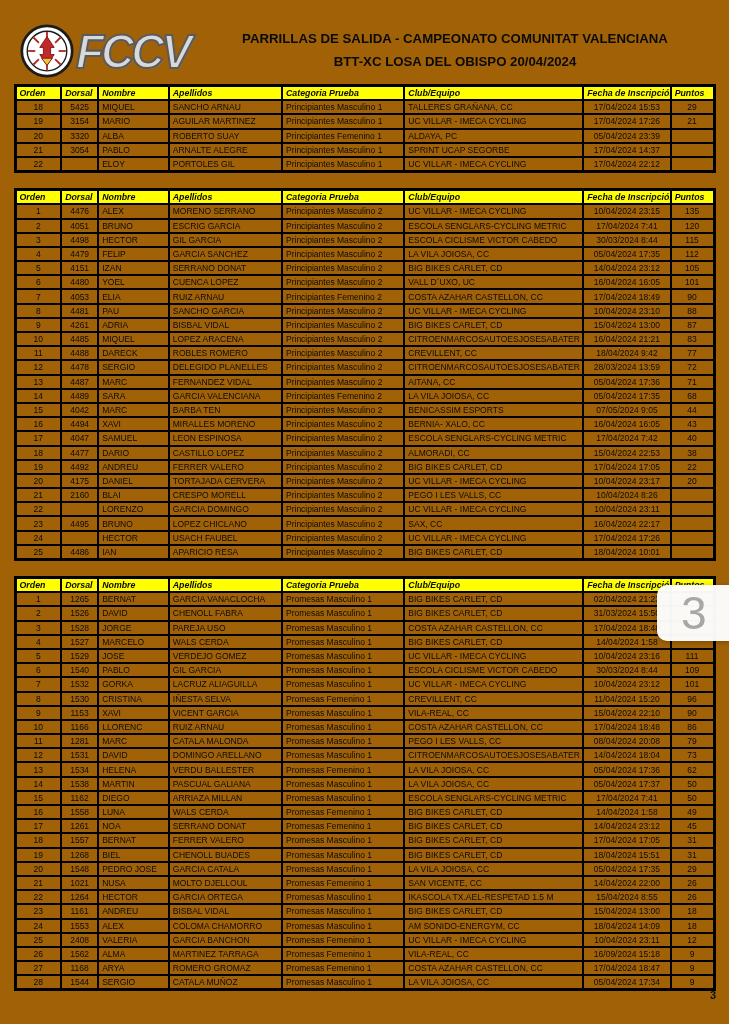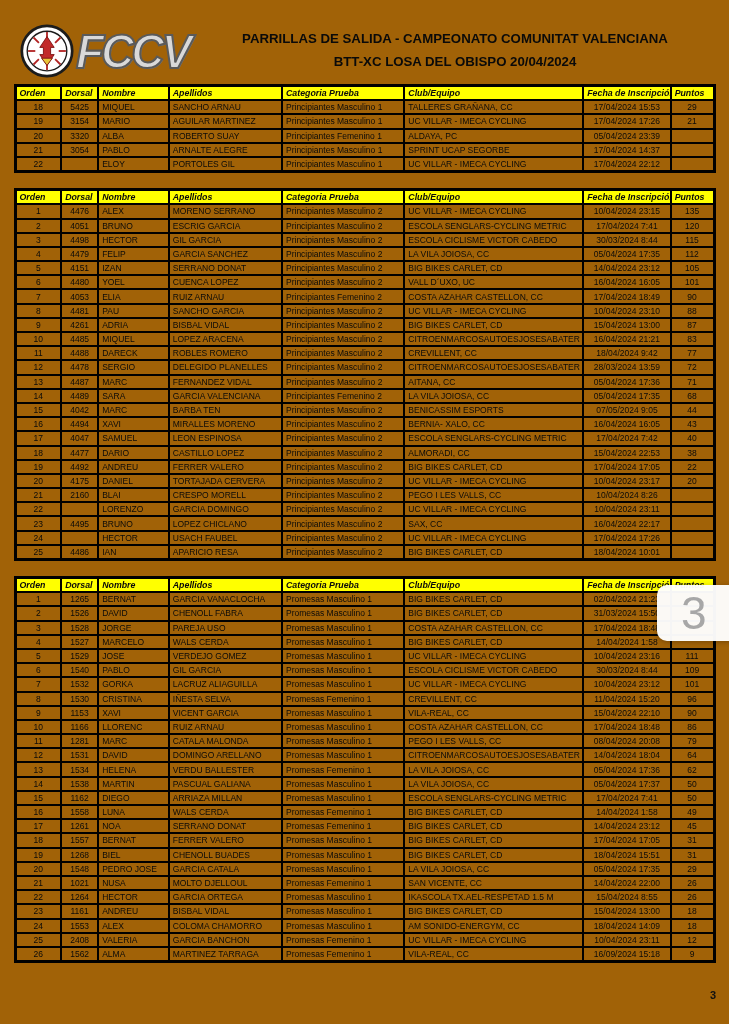--- a/index.html
+++ b/index.html
@@ -573,21 +573,21 @@
           <td class="al-c">79</td>
         </tr>
         <tr>
           <td class="al-c">12</td>
           <td class="al-c">1531</td>
           <td class="al-l">DAVID</td>
           <td class="al-l">DOMINGO ARELLANO</td>
           <td class="al-l">Promesas Masculino 1</td>
           <td class="al-l">CITROENMARCOSAUTOESJOSESABATER</td>
           <td class="al-c">14/04/2024 18:04</td>
-          <td class="al-c">64</td>
+          <td class="al-c">73</td>
         </tr>
         <tr>
           <td class="al-c">13</td>
           <td class="al-c">1534</td>
           <td class="al-l">HELENA</td>
           <td class="al-l">VERDU BALLESTER</td>
           <td class="al-l">Promesas Femenino 1</td>
           <td class="al-l">LA VILA JOIOSA, CC</td>
           <td class="al-c">05/04/2024 17:36</td>
           <td class="al-c">62</td>
@@ -713,20 +713,40 @@
           <td class="al-c">12</td>
         </tr>
         <tr>
           <td class="al-c">26</td>
           <td class="al-c">1562</td>
           <td class="al-l">ALMA</td>
           <td class="al-l">MARTINEZ TARRAGA</td>
           <td class="al-l">Promesas Femenino 1</td>
           <td class="al-l">VILA-REAL, CC</td>
           <td class="al-c">16/09/2024 15:18</td>
+          <td class="al-c">9</td>
+        </tr>
+        <tr>
+          <td class="al-c">27</td>
+          <td class="al-c">1168</td>
+          <td class="al-l">ARYA</td>
+          <td class="al-l">ROMERO GROMAZ</td>
+          <td class="al-l">Promesas Femenino 1</td>
+          <td class="al-l">COSTA AZAHAR CASTELLON, CC</td>
+          <td class="al-c">17/04/2024 18:47</td>
+          <td class="al-c">9</td>
+        </tr>
+        <tr>
+          <td class="al-c">28</td>
+          <td class="al-c">1544</td>
+          <td class="al-l">SERGIO</td>
+          <td class="al-l">CATALA MUÑOZ</td>
+          <td class="al-l">Promesas Masculino 1</td>
+          <td class="al-l">LA VILA JOIOSA, CC</td>
+          <td class="al-c">05/04/2024 17:34</td>
           <td class="al-c">9</td>
         </tr>
       </tbody>
     </table>
 
   <div class="badge">
     <span>3</span>
   </div>
 
   <div class="pageno">3</div>

